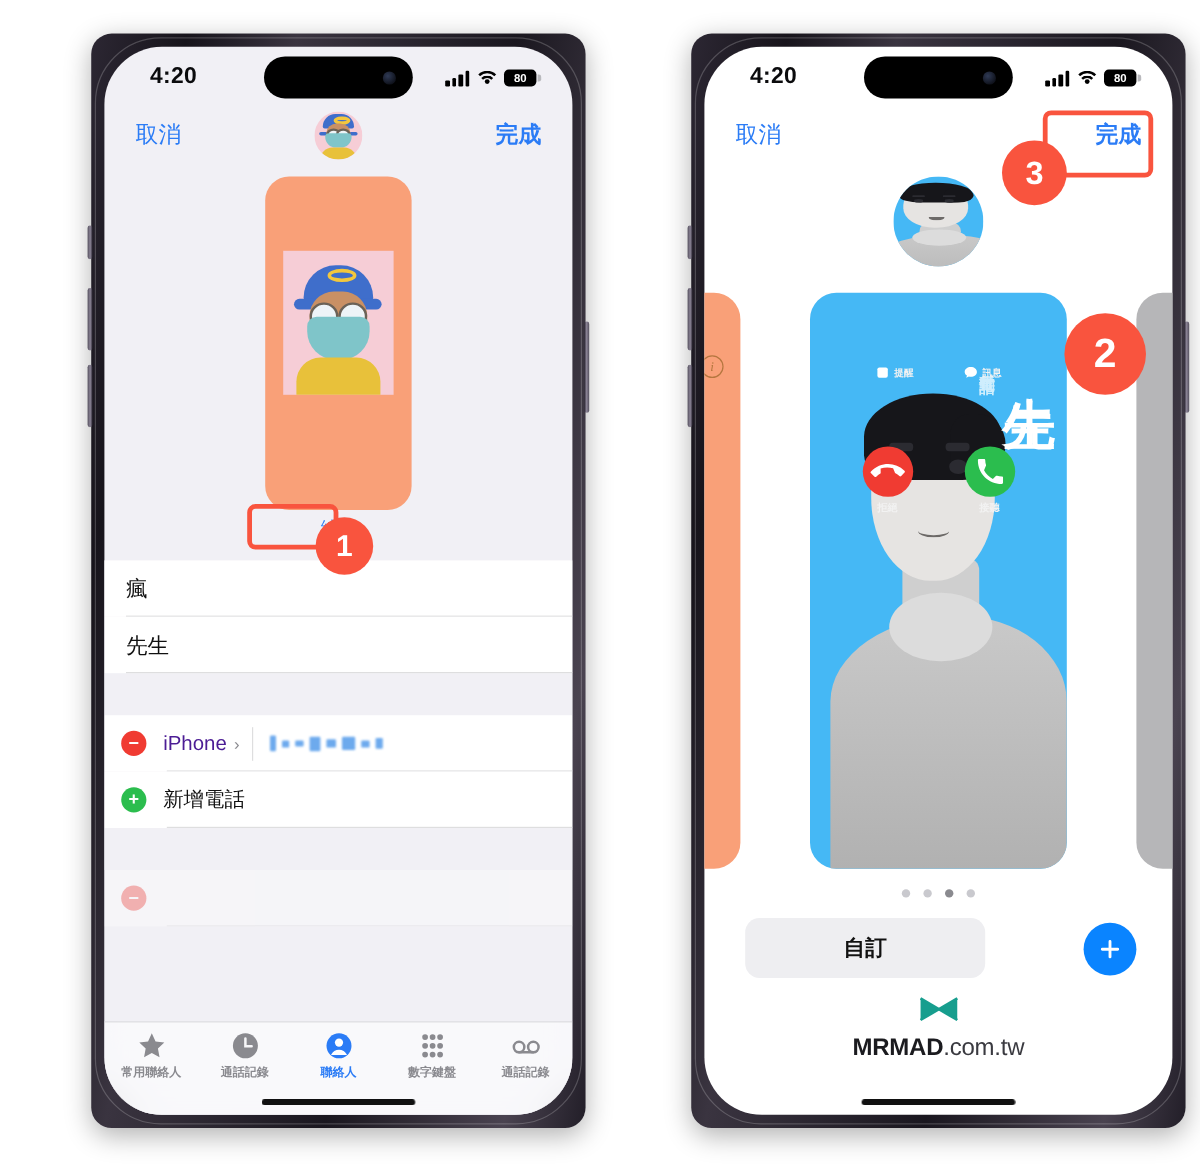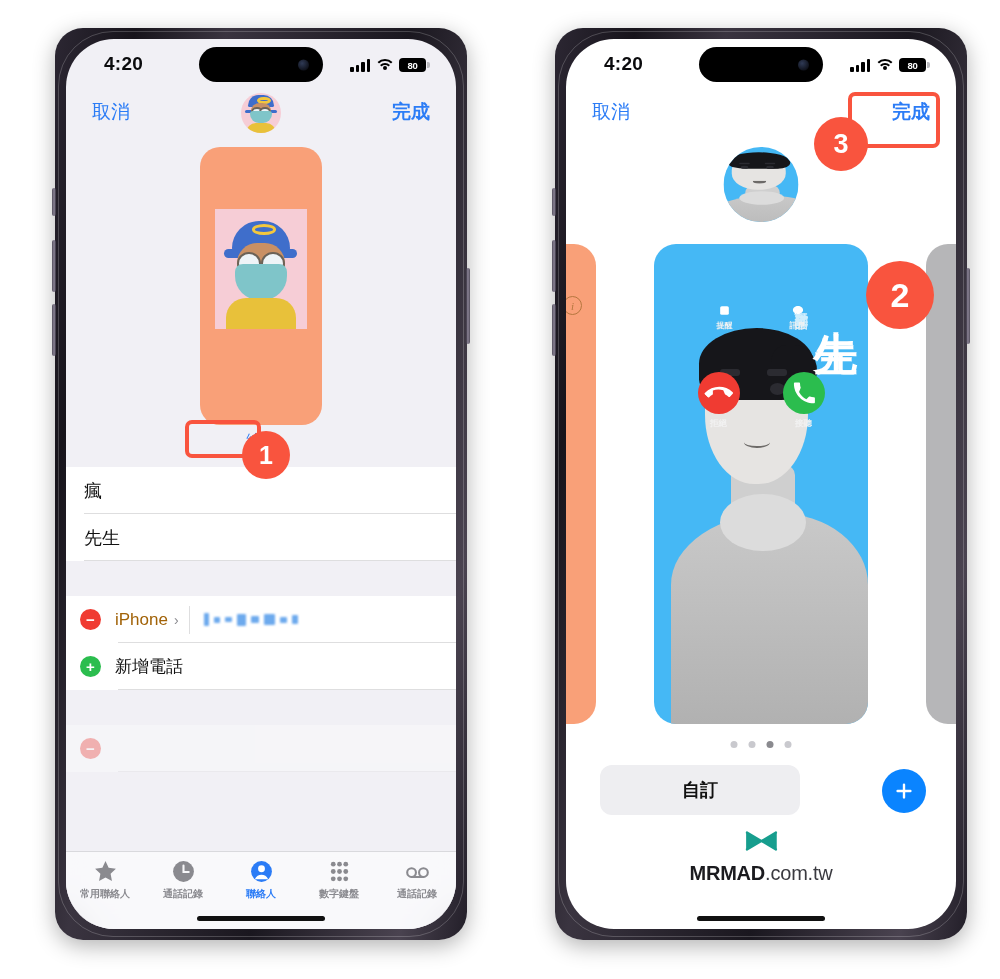--- a/index.html
+++ b/index.html
@@ -10,24 +10,25 @@
   #stage {
     position: relative;
     width: 1000px; height: 979px;
     background: #ffffff;
     overflow: hidden;
   }
 
   
   .phone {
     position: absolute;
-    border-radius: 28px;
+    border-radius: 17px;
     background: linear-gradient(100deg,#2c2733 0%,#17141b 14%,#3a3440 30%,#1a171f 62%,#4a4350 88%,#221e28 100%);
     padding: 11px;
     box-shadow: 0 6px 22px rgba(0,0,0,.30);
+    margin-left: 21px;
   }
   .phone::before{
     content:""; position:absolute; inset:3px;
     border-radius:55px; border:1.5px solid rgba(255,255,255,.20);
     pointer-events:none;
   }
   .screen {
     position: relative;
     width: 100%; height: 100%;
     border-radius: 48px;
@@ -170,21 +171,21 @@
     content:""; position:absolute; left:52px; right:0; bottom:0;
     height:1px; background:#dededf;
   }
   .circ{
     width:21px;height:21px;border-radius:50%; flex:0 0 auto;
     display:flex;align-items:center;justify-content:center;
     color:#fff; font-size:15px; line-height:1; font-weight:700;
   }
   .circ.minus{background:#f03b32;}
   .circ.plus{background:#2bbd4e;}
-  .row-label{ margin-left:14px; font-size:17px; color:#a16207;}
+  .row-label{ margin-left:14px; font-size:17px; color:#4c1d95;}
   .row-label.dark{ color:#111; font-weight:500;}
   .chev{ margin-left:6px; color:#8a8a8f; font-size:14px;}
   .vdiv{ width:1px; height:28px; background:#dededf; margin-left:10px;}
   .blurnum{ margin-left:14px; display:flex; gap:5px; align-items:center;}
   .blurnum i{ display:block; background:#3d8ee8; opacity:.75; border-radius:1px; filter:blur(1.1px);}
 
   
   .tabbar{
     position:absolute; left:0; right:0; bottom:0; height:70px;
     background:rgba(249,249,251,.94); backdrop-filter:blur(10px);
@@ -269,21 +270,21 @@
     background:#2b2b31; border-radius:3px;}
   .pt-brow.l{ left:31%;}
   .pt-brow.r{ left:53%;}
   .pt-mouth{ position:absolute; left:42%; top:40%; width:12%; height:2%;
     border-bottom:2px solid #6d6a68; border-radius:0 0 50% 50%;}
 
   .cta-row{
     position:absolute; left:0; right:0; top:60px; display:flex;
     justify-content:space-around; padding:0 34px; z-index:4;
   }
-  .cta{ display:flex; flex-direction:column; align-items:center; gap:3px;}
+  .cta{ display:flex; flex-direction:row; align-items:center; gap:3px;}
   .cta-lab{ font-size:8px; color:#f2f2f2; font-weight:600;}
   .answer-row{
     position:absolute; left:0; right:0; top:128px; display:flex;
     justify-content:space-around; padding:0 22px; z-index:4;
   }
   .ans{ display:flex; flex-direction:column; align-items:center; gap:4px;}
   .ans-circ{ width:42px;height:42px;border-radius:50%;
     display:flex;align-items:center;justify-content:center;}
   .ans-circ.red{ background:#f03b32;}
   .ans-circ.green{ background:#2bbd4e;}

